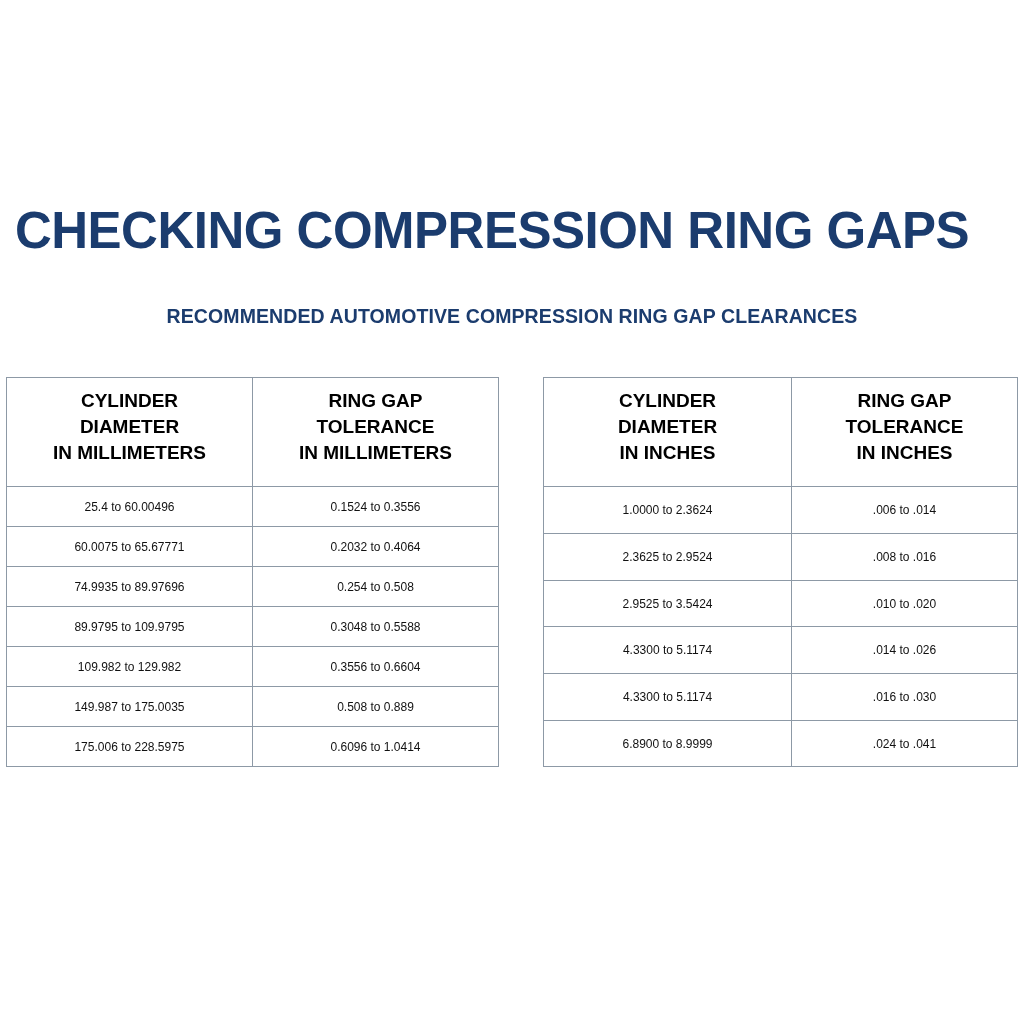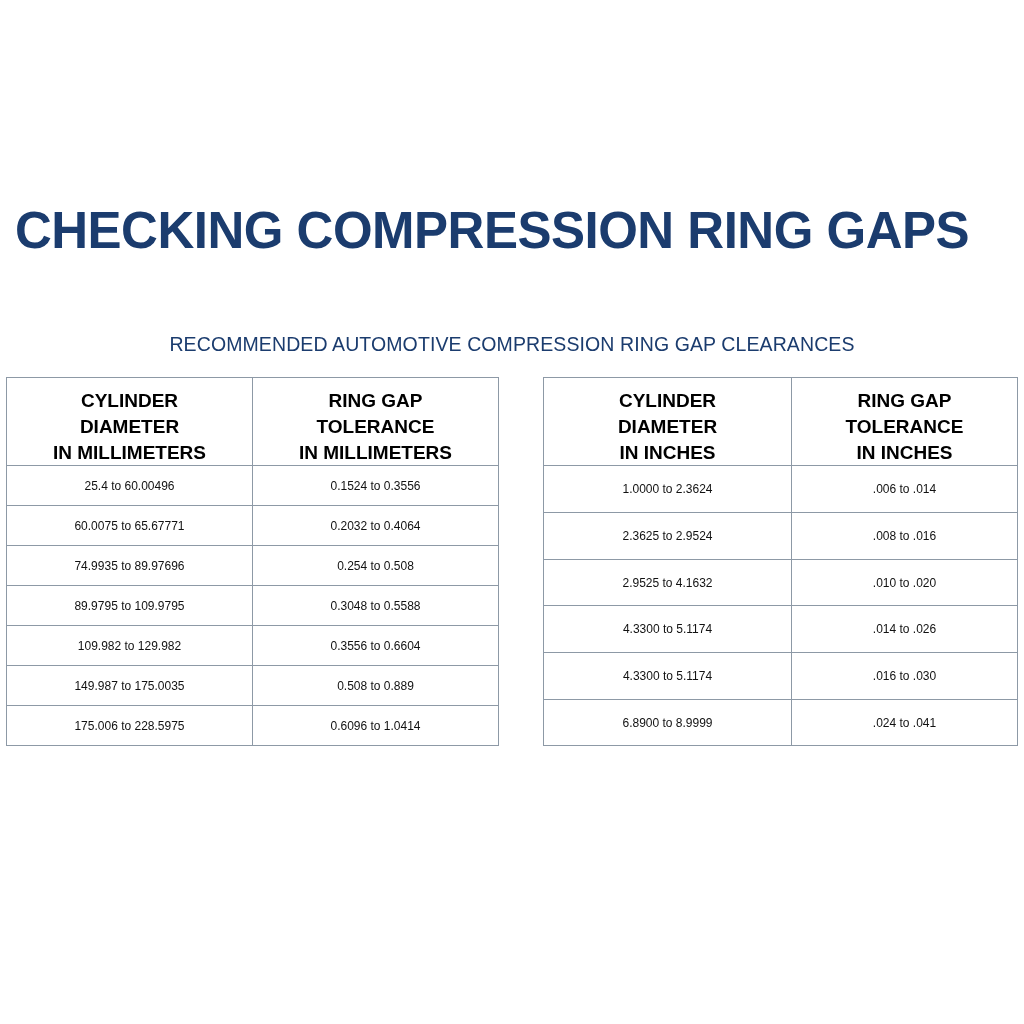--- a/index.html
+++ b/index.html
@@ -31,28 +31,27 @@
     margin: 0;
     position: absolute;
     top: 204px;
     left: 0;
     width: 984px;
     line-height: 1.05;
   }
   .subtitle {
     text-align: center;
     font-size: 19.5px;
-    font-weight: normal;
+    font-weight: bold;
     color: #1b3c6e;
     letter-spacing: 0.1px;
     position: absolute;
     top: 305px;
     left: 0;
     width: 1024px;
-    margin-top: 28px;
   }
   .tables {
     position: absolute;
     top: 377px;
     left: 0;
     width: 1024px;
     display: flex;
     justify-content: space-between;
     padding: 0 6px;
     box-sizing: border-box;
@@ -67,21 +66,21 @@
   table.spec th, table.spec td {
     border: 1px solid #8d99a6;
     text-align: center;
     color: #111111;
     font-family: "Liberation Sans", sans-serif;
   }
   table.spec th {
     font-size: 19px;
     font-weight: bold;
     line-height: 1.36;
-    padding: 10px 4px 0 4px;
+    padding: 10px 4px 21px 4px;
     vertical-align: middle;
     color: #000000;
   }
   table.spec td {
     font-size: 12px;
     font-weight: normal;
     padding: 9px 4px 9px 4px;
     height: 21px;
     color: #111111;
   }
@@ -174,21 +173,21 @@
       <tbody>
         <tr>
           <td>1.0000 to 2.3624</td>
           <td>.006 to .014</td>
         </tr>
         <tr>
           <td>2.3625 to 2.9524</td>
           <td>.008 to .016</td>
         </tr>
         <tr>
-          <td>2.9525 to 4.1632</td>
+          <td>2.9525 to 3.5424</td>
           <td>.010 to .020</td>
         </tr>
         <tr>
           <td>4.3300 to 5.1174</td>
           <td>.014 to .026</td>
         </tr>
         <tr>
           <td>4.3300 to 5.1174</td>
           <td>.016 to .030</td>
         </tr>

